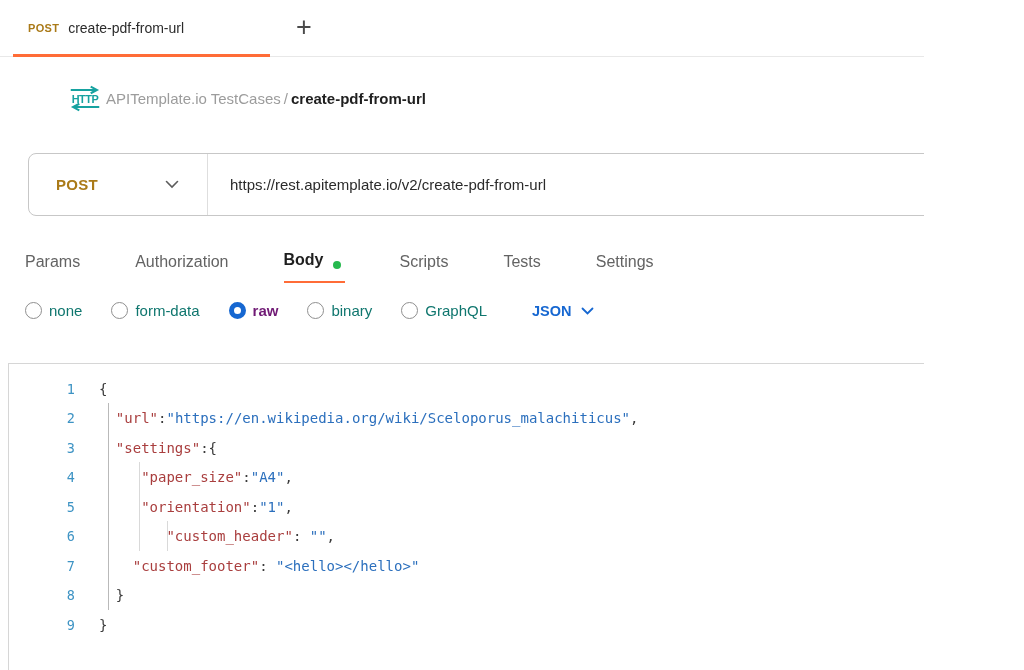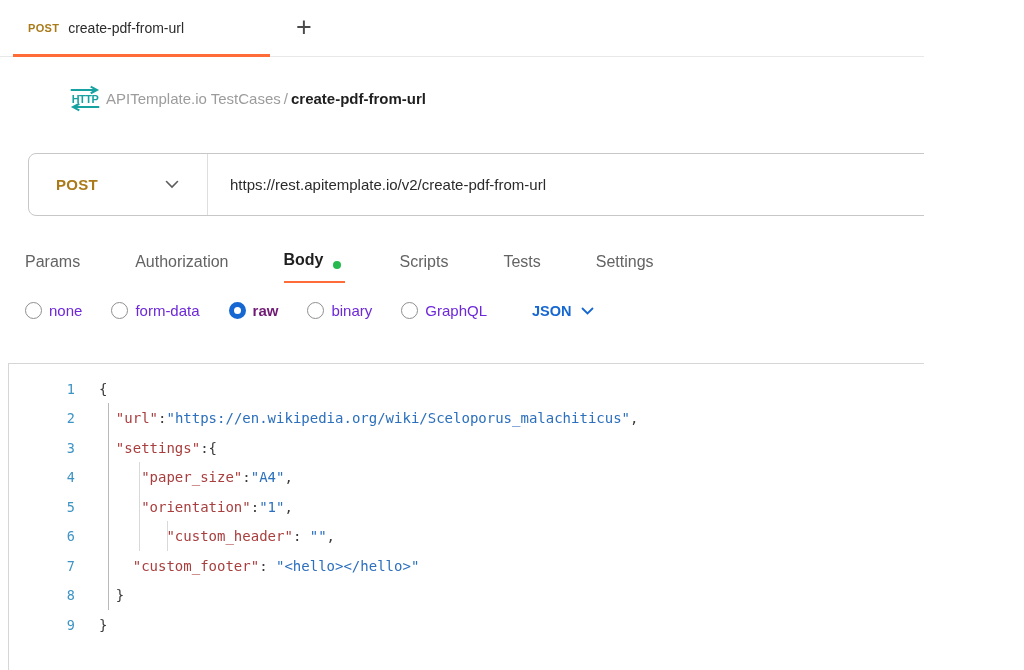--- a/index.html
+++ b/index.html
@@ -38,21 +38,21 @@
   .rtab { font-size:16px; color:#636363; padding:8px 0 12px 0; cursor:pointer; display:flex; align-items:flex-end; }
   .rtab.active { color:#1f1f1f; font-weight:600; border-bottom:2.5px solid #ff6c37; padding-right:4px; }
   .rtab .badge { color:#149e4c; margin-left:5px; }
   .dot-icon { width:8px; height:8px; border-radius:50%; background:#26b94e; margin-left:9px; display:inline-block; }
 
   
   .bodyrow { position:absolute; left:25px; top:302px; display:flex; align-items:center; gap:29px; }
   .radio-item { display:flex; align-items:center; gap:7px; cursor:pointer; }
   .radio { width:17px; height:17px; border-radius:50%; border:1.5px solid #8f8f8f; background:#fff; flex:none; }
   .radio-item.selected .radio { border:5.5px solid #1667d1; }
-  .radio-item .lbl { font-size:15px; color:#6d28d9; }
+  .radio-item .lbl { font-size:15px; color:#0f766e; }
   .radio-item.selected .lbl { color:#701a75; font-weight:600; }
   .lang-select { display:flex; align-items:center; gap:9px; margin-left:16px; cursor:pointer; }
   .lang-select .lbl { font-size:14.5px; font-weight:600; color:#1667d1; }
 
   
   .editor { position:absolute; left:8px; top:363px; width:1030px; height:320px;
             border:1px solid #d6d6d6; padding-top:10px; cursor:text; }
   .code-line { display:flex; height:29.5px; align-items:center;
                font-family:"DejaVu Sans Mono", monospace; font-size:14px; white-space:pre; }
   .ln { width:66px; text-align:right; color:#3d93c4; font-size:13.5px; flex:none; }

